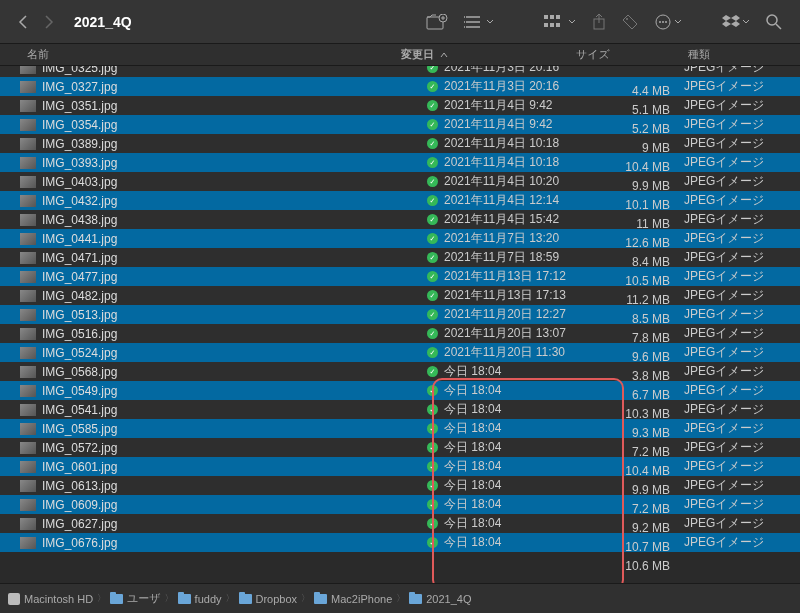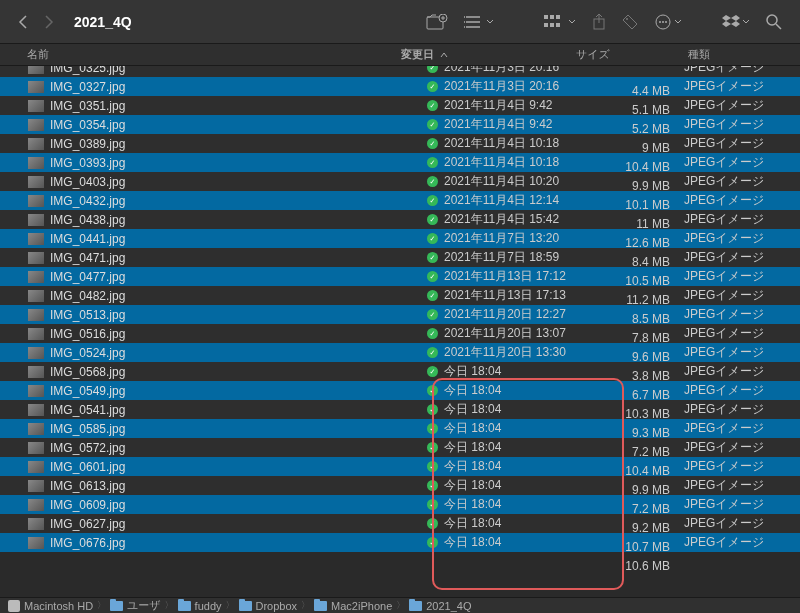--- a/index.html
+++ b/index.html
@@ -56,40 +56,40 @@
   }
   .row {
     height: 19px;
     display: flex;
     align-items: center;
     font-size: 12px;
     color: #ddd;
   }
   .row.alt { background: #2e2e2e; }
   .row.dark { background: #0369a1; }
-  .col-name { flex: 1; display:flex; align-items:center; padding-left: 28px; overflow:hidden; white-space:nowrap;}
+  .col-name { flex: 1; display:flex; align-items:center; padding-left: 20px; overflow:hidden; white-space:nowrap;}
   .thumb {
     width: 16px; height: 12px;
     background: linear-gradient(135deg,#888,#555);
     margin-right: 6px;
     flex-shrink: 0;
   }
   .col-date { width: 175px; display:flex; align-items:center; gap:6px; color:#ccc; white-space:nowrap;}
   .sync-dot {
     width: 11px; height: 11px; border-radius: 50%;
     background: #35b858;
     display:flex; align-items:center; justify-content:center;
     flex-shrink:0;
   }
   .sync-dot::after { content:"✓"; color:#fff; font-size:7px; line-height:1;}
   .col-size { width: 78px; text-align: right; padding-right: 10px; color:#ccc;margin-top:47px;}
   .col-kind { width: 120px; padding-left: 4px; color:#ccc; overflow:hidden; white-space:nowrap;}
   .pathbar {
     position:absolute; bottom:0; left:0; right:0;
-    height: 16px;
+    height: 30px;
     background: #303030;
     display:flex; align-items:center;
     padding: 0 8px;
     font-size: 11px;
     color: #aaa;
     gap: 4px;
     border-top: 1px solid #1a1a1a;
   }
   .crumb { display:flex; align-items:center; gap:4px; white-space:nowrap;}
   .crumb-sep { color:#666; font-size:9px;}
@@ -396,21 +396,21 @@
       <div class="col-size">9.6 MB</div>
       <div class="col-kind">JPEGイメージ</div>
     </div>
     <div class="row dark">
       <div class="col-name">
         <span class="thumb"></span>
         <span>IMG_0524.jpg</span>
       </div>
       <div class="col-date">
         <span class="sync-dot"></span>
-        <span>2021年11月20日 13:30</span>
+        <span>2021年11月20日 11:30</span>
       </div>
       <div class="col-size">3.8 MB</div>
       <div class="col-kind">JPEGイメージ</div>
     </div>
     <div class="row alt">
       <div class="col-name">
         <span class="thumb"></span>
         <span>IMG_0568.jpg</span>
       </div>
       <div class="col-date">

